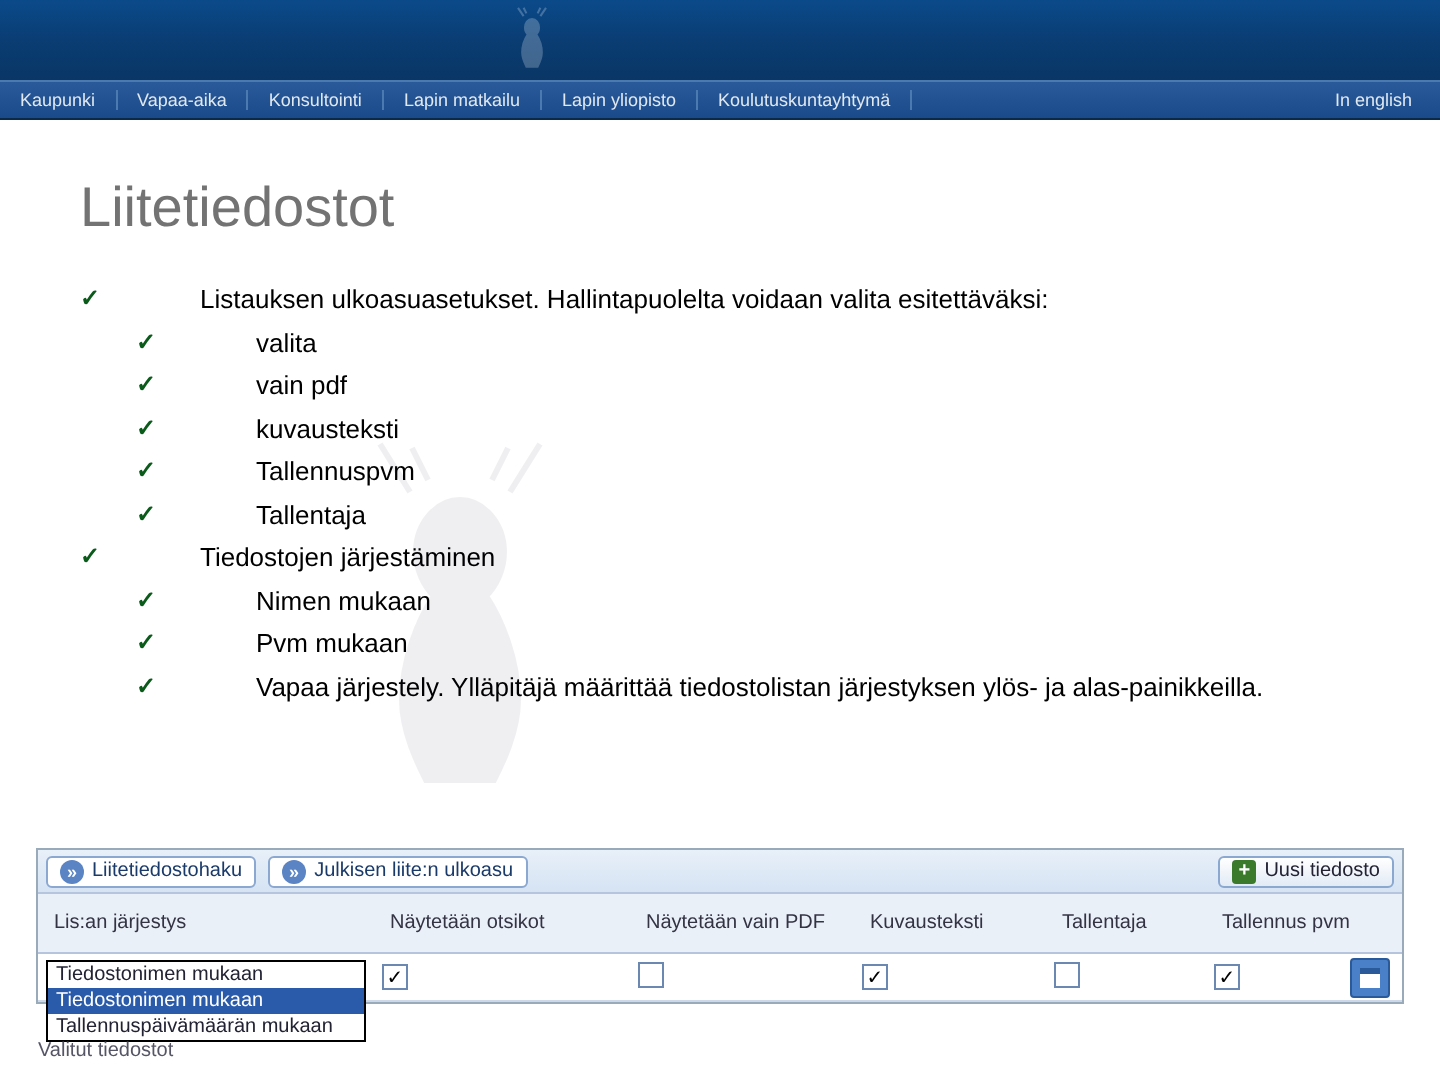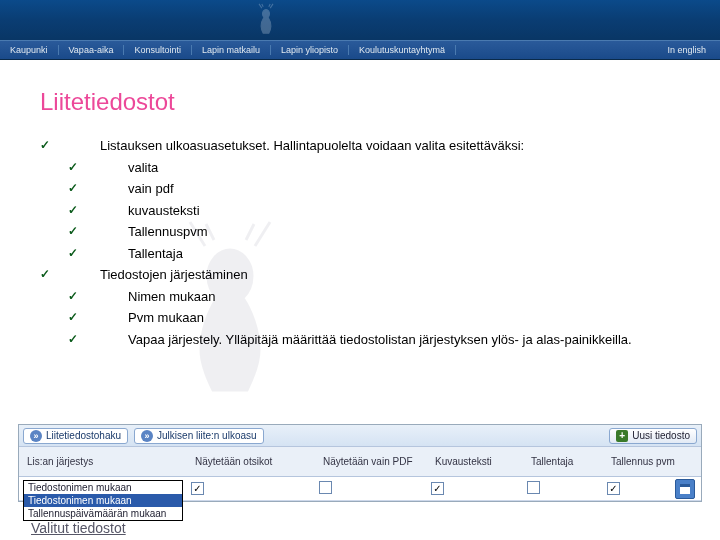--- a/index.html
+++ b/index.html
@@ -10,21 +10,21 @@
   .logo-swoop { width: 18px; height: 18px; border: 2px solid #aee0f7; border-radius: 50%; border-top-color: transparent; border-right-color: transparent; transform: rotate(-30deg); margin-right: 4px; }
   .logo-text { color: #fff; font-size: 16px; font-weight: bold; font-style: italic; }
   .reindeer { position: absolute; left: 252px; top: 2px; width: 28px; height: 36px; opacity: .25; }
   
   .nav-bar { height: 20px; background: linear-gradient(180deg, #2a5a9a 0%, #1a4a8a 100%); border-top: 1px solid #4a7ab0; border-bottom: 1px solid #0a2a4a; display: flex; align-items: center; font-size: 9px; color: #e0e8f0; }
   .nav-item { padding: 0 10px; border-right: 1px solid #4a7ab0; cursor: pointer; }
   .nav-spacer { flex: 1; }
   .nav-english { padding: 0 14px; }
   
   .content { padding: 28px 40px 0 40px; position: relative; }
-  .page-title { font-size: 24px; color: #ec4899; font-weight: normal; margin-bottom: 20px; }
+  .page-title { font-size: 28px; color: #737373; font-weight: normal; margin-bottom: 20px; }
   
   .bullet-list { font-size: 13px; color: #000; line-height: 1.5; }
   .li1 { display: flex; margin-bottom: 2px; }
   .li2 { display: flex; margin-left: 28px; margin-bottom: 2px; }
   .check { color: #0a5a1a; font-weight: bold; width: 20px; flex-shrink: 0; font-size: 12px; }
   .li-text { flex: 1; margin-left: 40px; }
   
   .watermark { position: absolute; left: 150px; top: 160px; width: 160px; height: 200px; opacity: .06; pointer-events: none; }
   
   .admin-panel { position: absolute; left: 18px; bottom: 38px; right: 18px; background: #eef3fa; border: 1px solid #9ab; font-size: 10px; color: #223; }
@@ -42,21 +42,21 @@
   .admin-row2 { display: flex; align-items: center; height: 24px; background: #fff; border-bottom: 1px solid #cdd8ea; }
   .select-box { margin-left: 4px; width: 160px; height: 17px; border: 1px solid #5a84c4; background: #fff; display: flex; align-items: center; padding-left: 4px; font-size: 10px; position: relative; }
   .select-arrow { position: absolute; right: 0; top: 0; width: 15px; height: 15px; background: linear-gradient(180deg,#dfe8f5,#b8cce8); border-left: 1px solid #8aa8d0; display:flex; align-items:center; justify-content:center; font-size:8px; color:#345; }
   .checkbox { width: 13px; height: 13px; border: 1px solid #6a88b0; background: #fff; display: inline-flex; align-items:center; justify-content:center; font-size:10px; color:#000; }
   .save-icon { width: 20px; height: 20px; background: #4a80c8; border: 1px solid #2a5a9a; margin-left: auto; margin-right: 6px; display:flex; align-items:center; justify-content:center; border-radius:2px; }
   .save-icon-inner { width:10px; height:10px; background:#fff; border-top:3px solid #2a5a9a; }
   
   .dropdown-open { position: absolute; left: 4px; top: 55px; width: 160px; background: #fff; border: 1px solid #000; font-size: 10px; }
   .dd-item { padding: 1px 4px; }
   .dd-sel { background: #2a5aaa; color: #fff; }
-  .valitut { position:absolute; left:12px; top:95px; font-size:14px; color:#556;text-decoration:underline; }
+  .valitut { position:absolute; left:0; top:95px; font-size:10px; color:#556; }
 </style>
 </head>
 <body>
 
 <div class="header-bar">
   <svg class="reindeer" viewBox="0 0 40 50">
       <path fill="#e8f0fa" d="M20 10c-3 0-5 3-5 6 0 2 1 4 2 5-2 3-4 8-4 13 0 4 2 8 3 10h8c1-2 3-6 3-10 0-5-2-10-4-13 1-1 2-3 2-5 0-3-2-6-5-6zM14 8l-4-6M26 8l4-6M16 6l-2-4M24 6l2-4" stroke="#e8f0fa" stroke-width="1.5"></path>
     </svg>
 </div>
 

